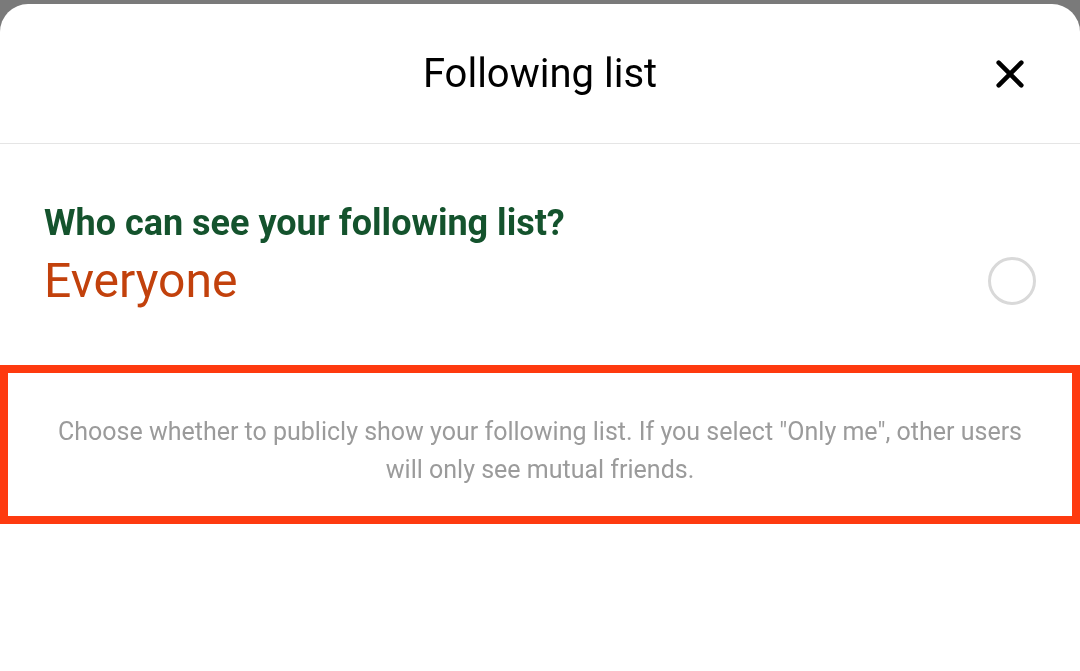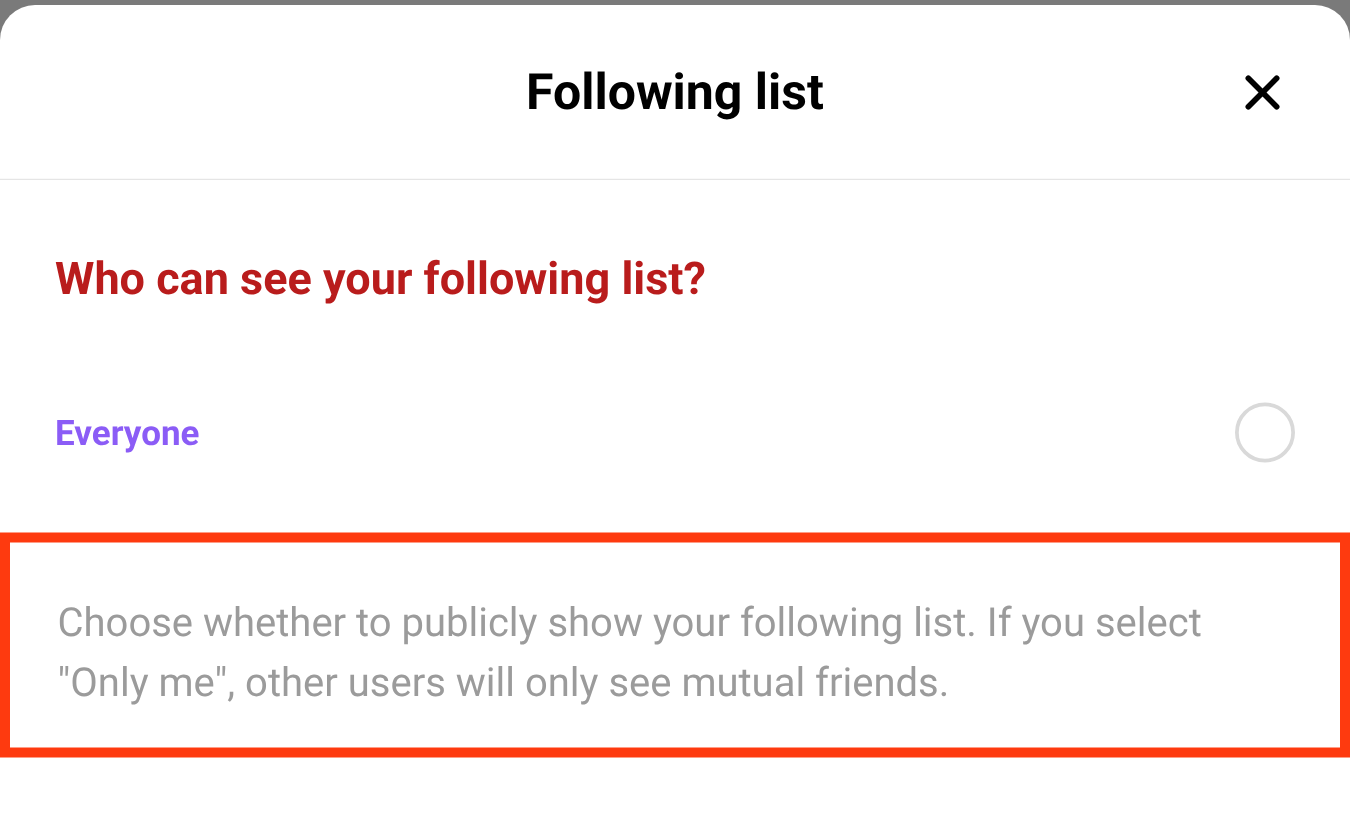--- a/index.html
+++ b/index.html
@@ -28,21 +28,21 @@
     .header {
       position: relative;
       height: 140px;
       border-bottom: 1px solid #e5e5e5;
       display: flex;
       align-items: center;
       justify-content: center;
     }
     .title {
       font-size: 40px;
-      font-weight: 700;
+      font-weight: 400;
       color: #000;
     }
     .close {
       position: absolute;
       right: 48px;
       top: 50%;
       transform: translateY(-50%);
       width: 44px;
       height: 44px;
       display: flex;
@@ -55,34 +55,33 @@
     .close svg {
       width: 34px;
       height: 34px;
     }
     .content {
       padding: 58px 44px 0 44px;
     }
     .question {
       font-size: 36px;
       font-weight: 700;
-      color: #b91c1c;
-      margin-bottom: 70px;
+      color: #14532d;
     }
     .option {
       display: flex;
       align-items: center;
       justify-content: space-between;
       cursor: pointer;
       padding: 8px 0;
     }
     .option-label {
-      font-size: 28px;
-      font-weight: 700;
-      color: #8b5cf6;
+      font-size: 48px;
+      font-weight: 400;
+      color: #c2410c;
     }
     .radio {
       width: 48px;
       height: 48px;
       border-radius: 50%;
       border: 3px solid #d9d9d9;
       background: #fff;
       position: relative;
       flex-shrink: 0;
     }
@@ -104,24 +103,25 @@
       border: 8px solid #fe3a0f;
       margin-top: 48px;
       margin-left: -44px;
       margin-right: -44px;
       padding: 40px 38px 28px 38px;
     }
     .highlighted-block .option {
       margin-bottom: 24px;
     }
     .description {
-      font-size: 32px;
+      font-size: 25px;
       font-weight: 400;
       color: #9b9b9b;
       line-height: 1.5;
+      text-align: center;
     }
   </style>
 </head>
 <body>
 
 <div class="modal">
 
   <div class="header">
     <div class="title">Following list</div>
     <button class="close">

